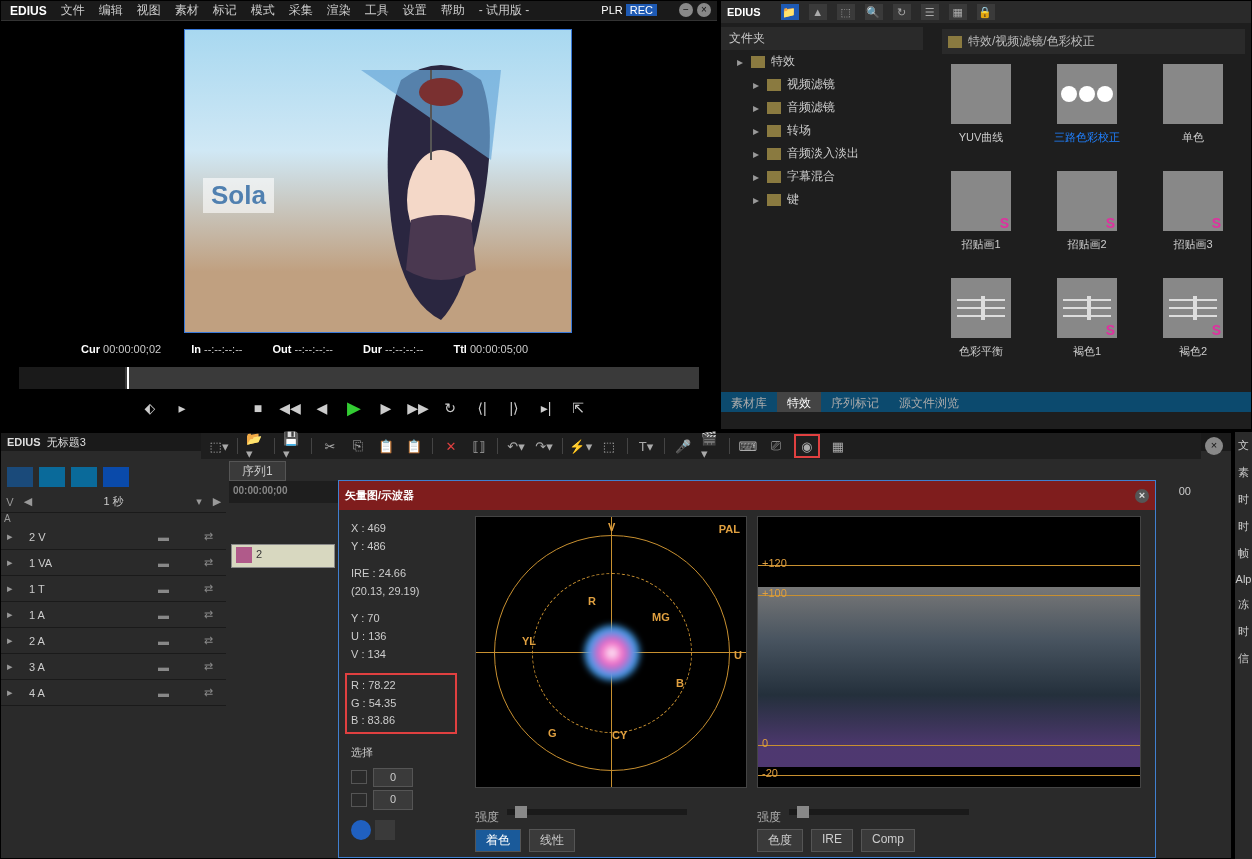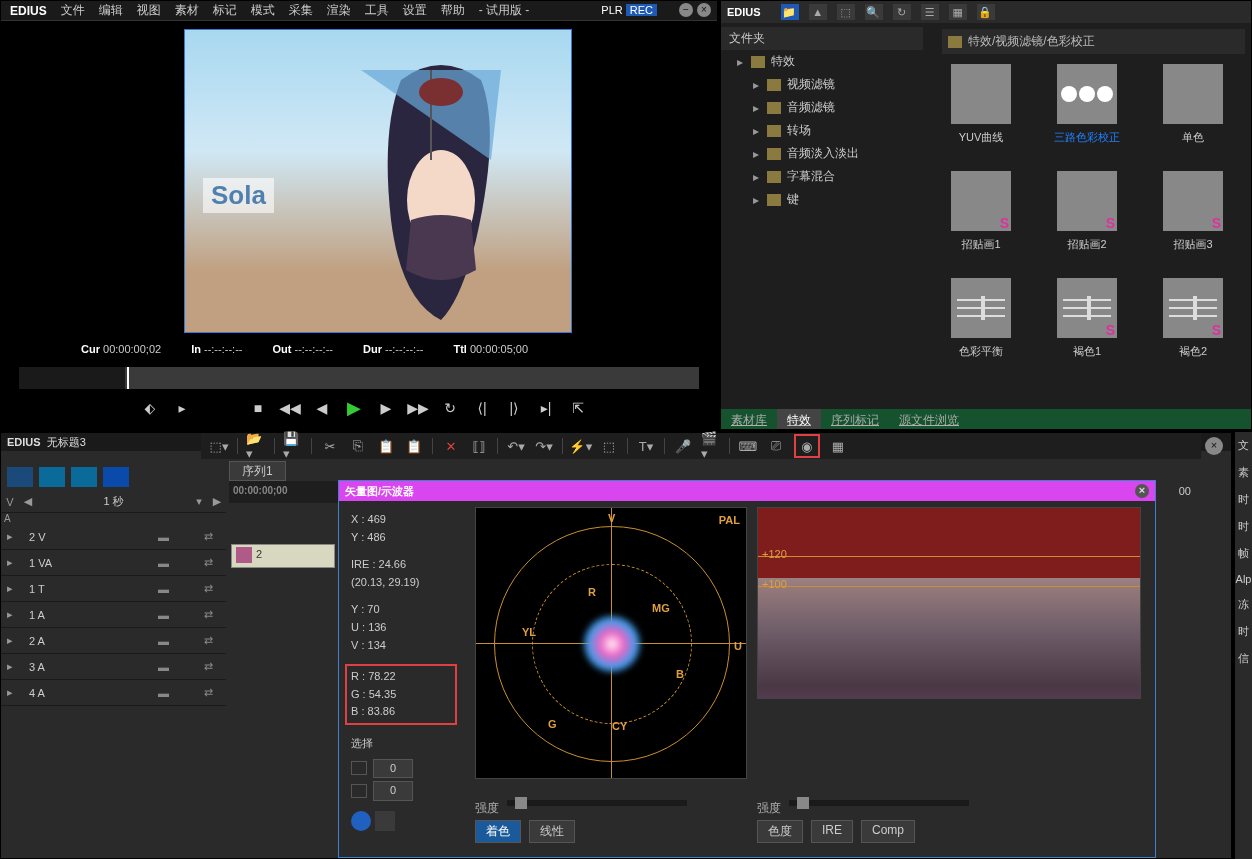--- a/index.html
+++ b/index.html
@@ -44,21 +44,21 @@
 .tree-item .exp { position:absolute; margin-left:-14px; color:#999; }
 .thumbs { flex:1; background:#1e1e1e; padding:6px; }
 .crumb { color:#bbb; font-size:12px; padding:4px 6px; background:#2a2a2a; display:flex; align-items:center; gap:6px; }
 .crumb .fico { width:14px; height:12px; background:#8a7a40; display:inline-block; }
 .thumb-grid { display:flex; flex-wrap:wrap; gap:26px 36px; padding:10px 4px; }
 .thumb { width:70px; text-align:center; cursor:pointer; }
 .thumb .pic { width:60px; height:60px; background:#888; margin:0 auto 6px; position:relative; }
 .thumb.sel .label { color:#2080ff; }
 .thumb .label { color:#ccc; font-size:11px; }
 .thumb .s-badge { position:absolute; right:2px; bottom:0; color:#e030a0; font-weight:bold; font-size:14px; }
-.bin-tabs { position:absolute; bottom:0; left:0; height:20px; display:flex; background:#14532d; width:100%;text-decoration:underline; }
+.bin-tabs { position:absolute; bottom:17px; left:0; height:20px; display:flex; background:#0c4a6e; width:100%; }
 .bin-tabs span { padding:3px 10px; color:#aaa; font-size:12px; cursor:pointer; }
 .bin-tabs span.active { background:#444; color:#fff; }
 
 
 #tl { left:0; top:432px; width:1232px; height:427px; background:#2a2a2a; }
 .tl-toolbar { height:26px; background:#1e1e1e; display:flex; align-items:center; gap:8px; padding:0 8px; }
 .tl-toolbar .ico { width:20px; height:18px; color:#aaa; display:flex; align-items:center; justify-content:center; cursor:pointer; font-size:13px; }
 .tl-toolbar .ico.red { color:#e04040; }
 .tl-toolbar .ico.hl { border:2px solid #e04040; width:26px; height:24px; }
 .tl-toolbar .sep { width:1px; height:16px; background:#444; }
@@ -77,40 +77,40 @@
 .track .exp { width:14px; color:#999; }
 .track .name { flex:1; color:#ccc; padding-left:8px; }
 .track .ico { width:16px; color:#888; }
 .tl-main { position:absolute; left:228px; top:48px; width:110px; height:370px; background:#2a2a2a; }
 .ruler { height:22px; background:#1e1e1e; color:#888; font-size:10px; padding:4px 4px;font-weight:bold; }
 .clip { position:absolute; left:2px; top:63px; width:104px; height:24px; background:#d8d8c0; border:1px solid #888; color:#333; font-size:11px; padding:2px 4px; }
 .clip .cico { width:16px; height:16px; background:#b05a8a; display:inline-block; vertical-align:middle; margin-right:4px; }
 
 
 #vscope { position:absolute; left:338px; top:480px; width:818px; height:378px; background:#2a2a2a; border:1px solid #4080d0; }
-#vscope .titlebar { background:#d946ef; color:#fff; height:20px; justify-content:space-between; }
+#vscope .titlebar { background:#7f1d1d; color:#fff; height:29px; justify-content:space-between; }
 .vs-close { width:14px; height:14px; border-radius:7px; background:#555; color:#ddd; text-align:center; line-height:12px; cursor:pointer; }
 .vs-body { display:flex; height:358px; }
 .vs-info { width:130px; padding:10px 12px; color:#ccc; font-size:11px; line-height:1.6; }
 .vs-info .grp { margin-bottom:10px; }
 .vs-info .redbox { border:2px solid #e04040; padding:2px 4px; margin-left:-6px; }
 .vs-sel { margin-top:6px; }
 .vs-sel-row { display:flex; align-items:center; gap:6px; margin:3px 0; }
 .vs-sel-row .sq { width:16px; height:14px; border:1px solid #555; }
 .vs-sel-row .num { background:#3a3a3a; border:1px solid #555; width:40px; text-align:center; }
 .vs-scope { width:282px; height:320px; padding:6px; position:relative; }
 .scope-box { width:272px; height:272px; background:#000; border:1px solid #444; position:relative; overflow:hidden; }
 .scope-circle { position:absolute; left:18px; top:18px; width:236px; height:236px; border:1px solid #c89030; border-radius:50%; }
 .scope-circle2 { position:absolute; left:56px; top:56px; width:160px; height:160px; border:1px dashed #c89030; border-radius:50%; }
 .scope-cross-h { position:absolute; left:0; top:50%; width:100%; height:1px; background:#c89030; }
 .scope-cross-v { position:absolute; top:0; left:50%; height:100%; width:1px; background:#c89030; }
 .scope-lbl { position:absolute; color:#e0a040; font-size:11px; font-weight:bold; }
 .scope-blob { position:absolute; left:108px; top:108px; width:56px; height:56px; background:radial-gradient(circle,#fff,#f060c0 30%,#40a0f0 60%,transparent); border-radius:50%; filter:blur(3px); }
 .vs-wave { width:394px; height:320px; padding:6px; position:relative; }
-.wave-box { width:384px; height:192px; background:#7f1d1d; border:1px solid #444; position:relative; overflow:hidden; }
+.wave-box { width:384px; height:272px; background:#000000; border:1px solid #444; position:relative; overflow:hidden; }
 .wave-line { position:absolute; left:0; width:100%; height:1px; background:#c89030; }
 .wave-lbl { position:absolute; left:4px; color:#e0a040; font-size:11px; }
 .wave-img { position:absolute; left:0; top:70px; width:100%; height:180px; background:linear-gradient(180deg,#aaa 0%,#678 30%,#345 60%,#7050a0 90%); opacity:0.7; }
 .vs-bottom { position:absolute; bottom:4px; display:flex; gap:8px; font-size:12px; }
 .vs-slider { width:180px; height:6px; background:#1a1a1a; position:relative; }
 .vs-slider .knob { position:absolute; left:8px; top:-3px; width:12px; height:12px; background:#888; }
 .vs-btn { background:#3a3a3a; border:1px solid #555; padding:2px 10px; color:#ccc; cursor:pointer; }
 .vs-btn.active { background:#1a5a9a; color:#fff; }
 
 

